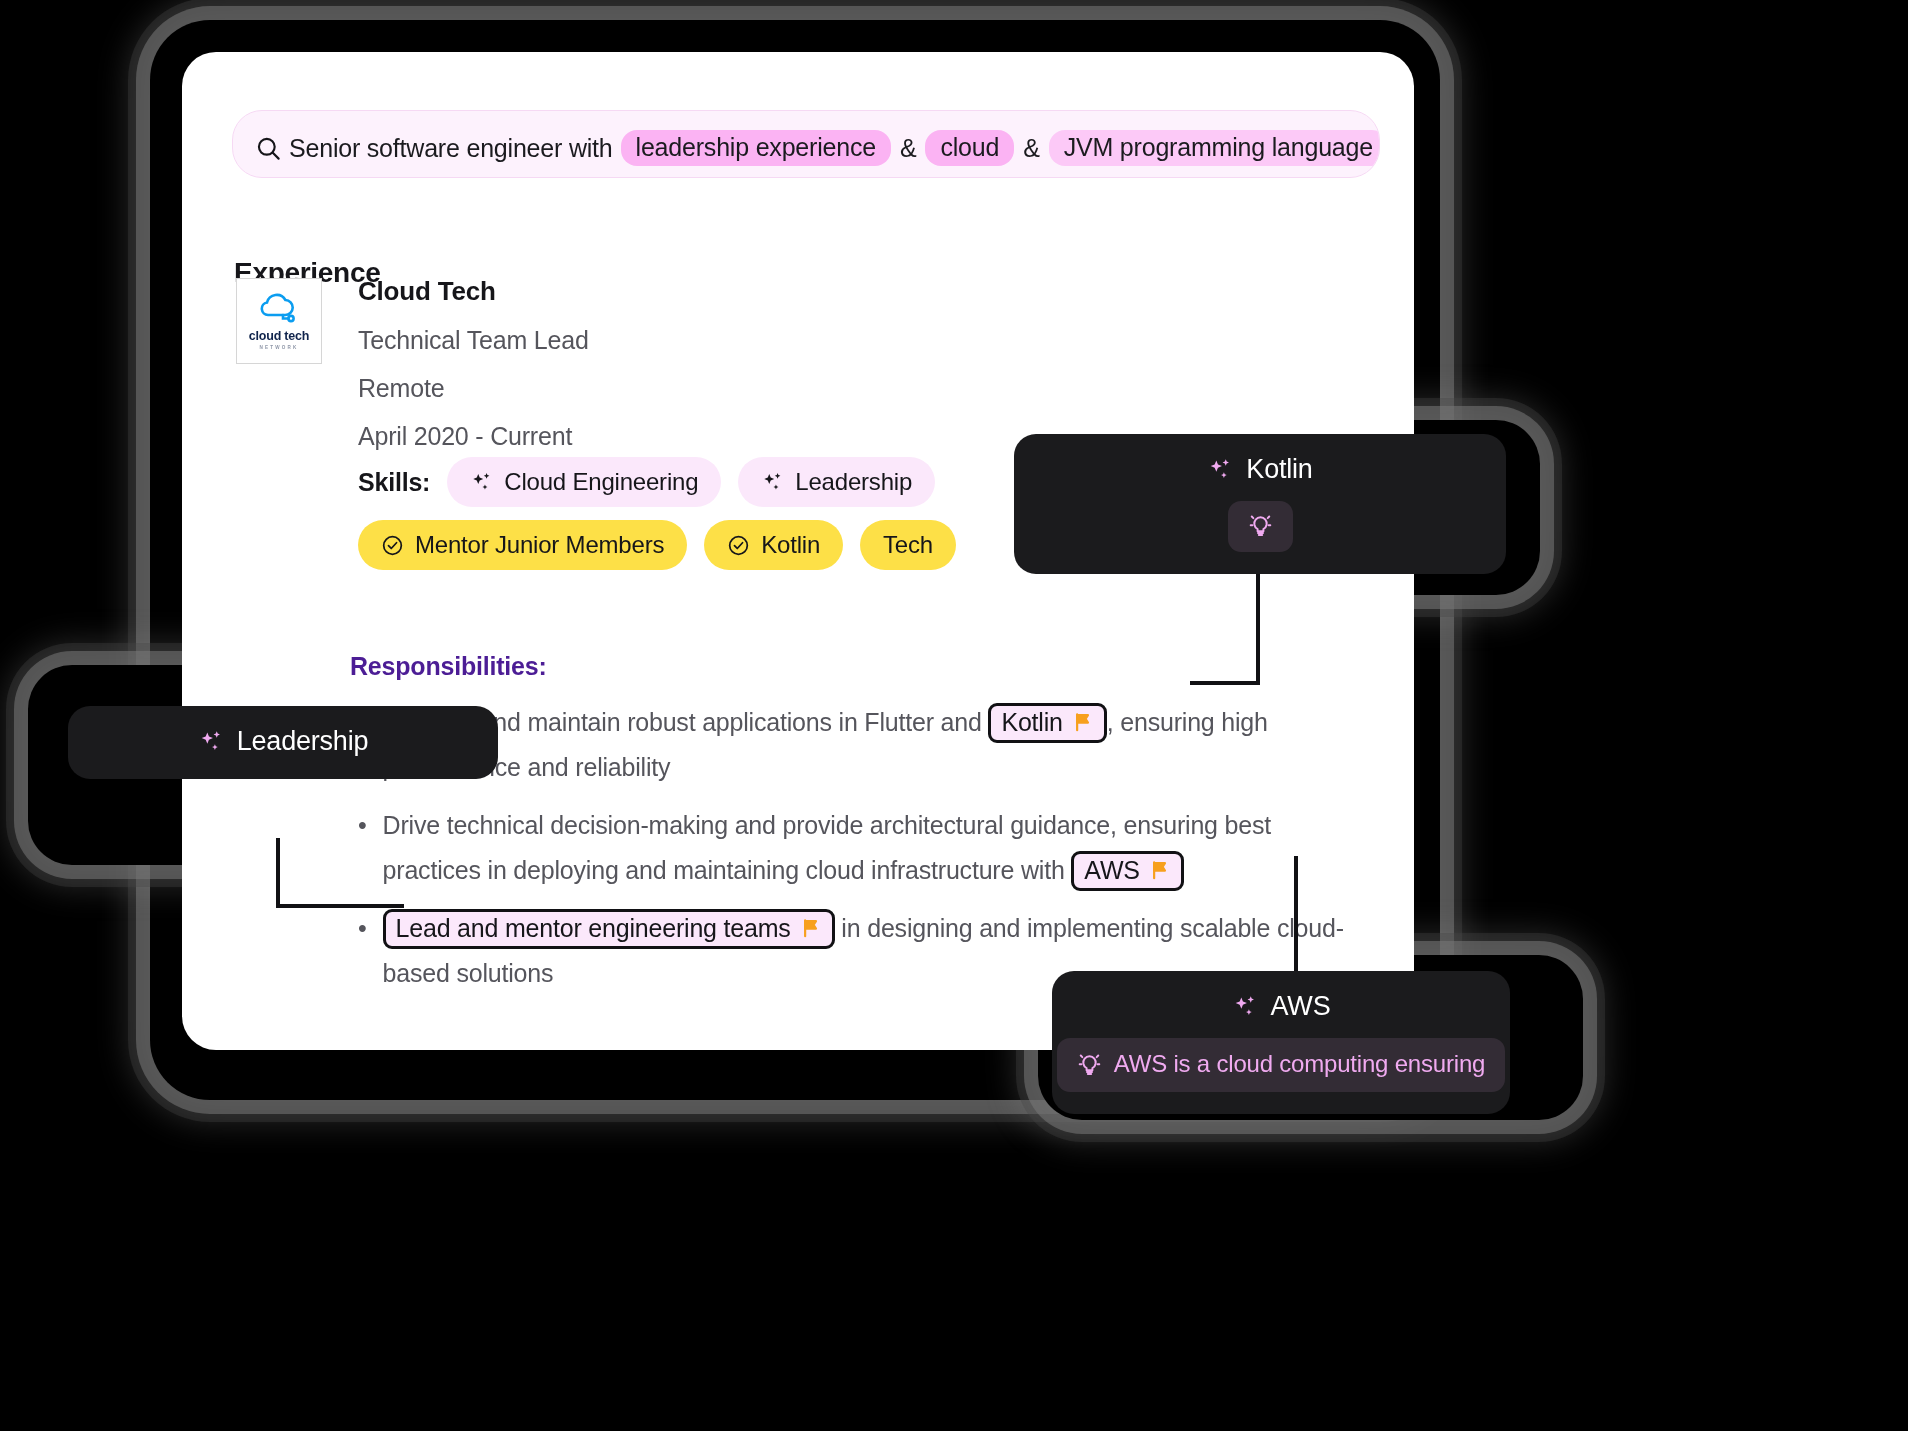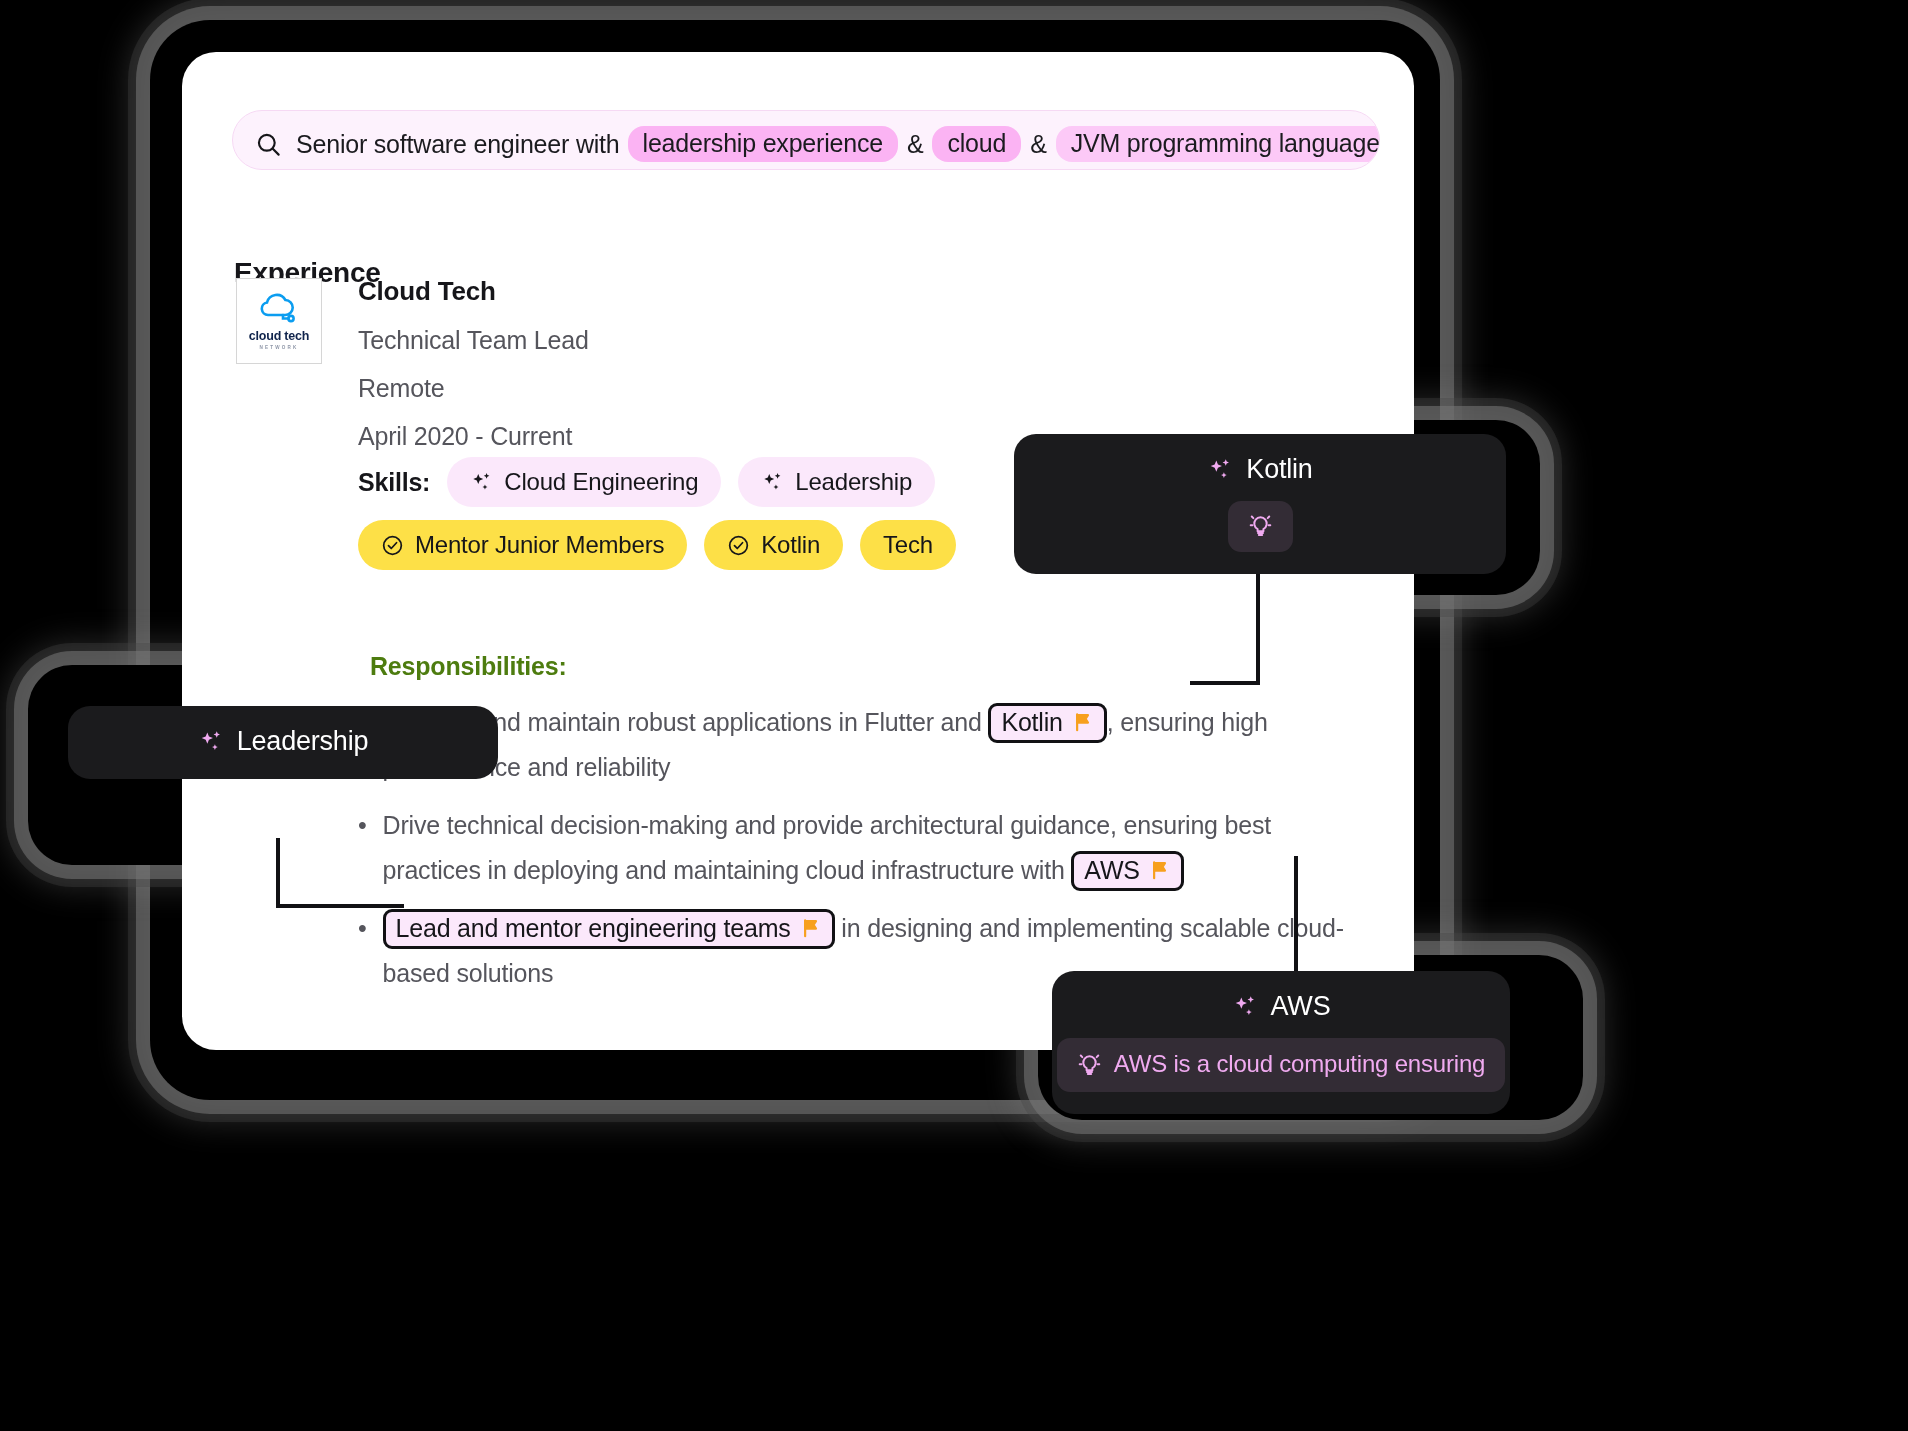--- a/index.html
+++ b/index.html
@@ -49,28 +49,28 @@
     border-radius: 34px;
     overflow: hidden;
   }
 
   
   .searchbar {
     position: absolute;
     left: 50px;
     top: 58px;
     width: 1148px;
-    height: 60px;
+    height: 68px;
     background: #fdf2fd;
     border: 1.5px solid #f6d9f4;
     border-radius: 30px;
     display: flex;
     align-items: center;
     padding: 8px 20px 0 22px;
-    gap: 14px;
+    gap: 7px;
     overflow: hidden;
     white-space: nowrap;
   }
   .search-icon { flex: 0 0 auto; display: flex; align-items: center; }
   .search-text {
     font-size: 25px;
     color: #1b1b1f;
     letter-spacing: -0.2px;
     display: flex;
     align-items: center;
@@ -137,22 +137,22 @@
     display: inline-flex; align-items: center; gap: 11px;
     border-radius: 26px; padding: 11px 23px;
     font-size: 24px; color: #16161a; letter-spacing: -0.2px;
     white-space: nowrap; flex: 0 0 auto;
   }
   .tag.pink { background: #fbe8fb; }
   .tag.cyan { background: #fde047; }
 
   
   .resp-title {
-    position: absolute; left: 188px; top: 600px;
-    font-size: 25px; font-weight: 700; color: #4d7c0f; letter-spacing: -0.2px;
+    position: absolute; left: 168px; top: 600px;
+    font-size: 25px; font-weight: 700; color: #4c1d95; letter-spacing: -0.2px;
   }
   .resp-list {
     position: absolute; left: 176px; top: 648px; width: 1015px;
     font-size: 25px; color: #55555c; line-height: 1.78; letter-spacing: -0.2px;
   }
   .resp-item { display: flex; gap: 16px; margin-bottom: 14px; }
   .resp-bullet { flex: 0 0 auto; color: #55555c; font-size: 25px; line-height: 1.78; }
   .resp-body { flex: 1 1 auto; }
 
   

